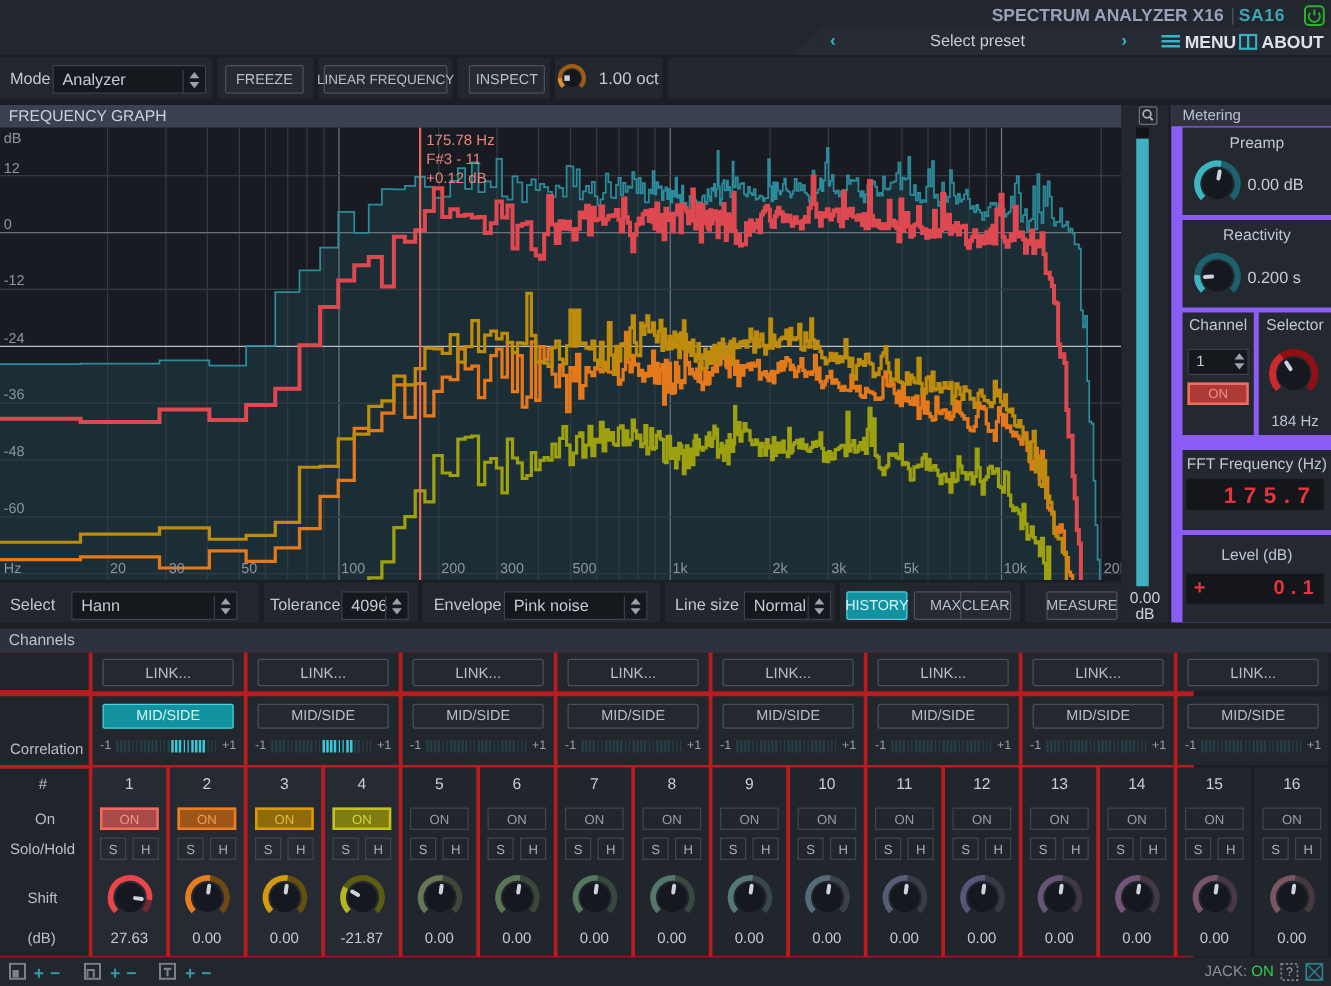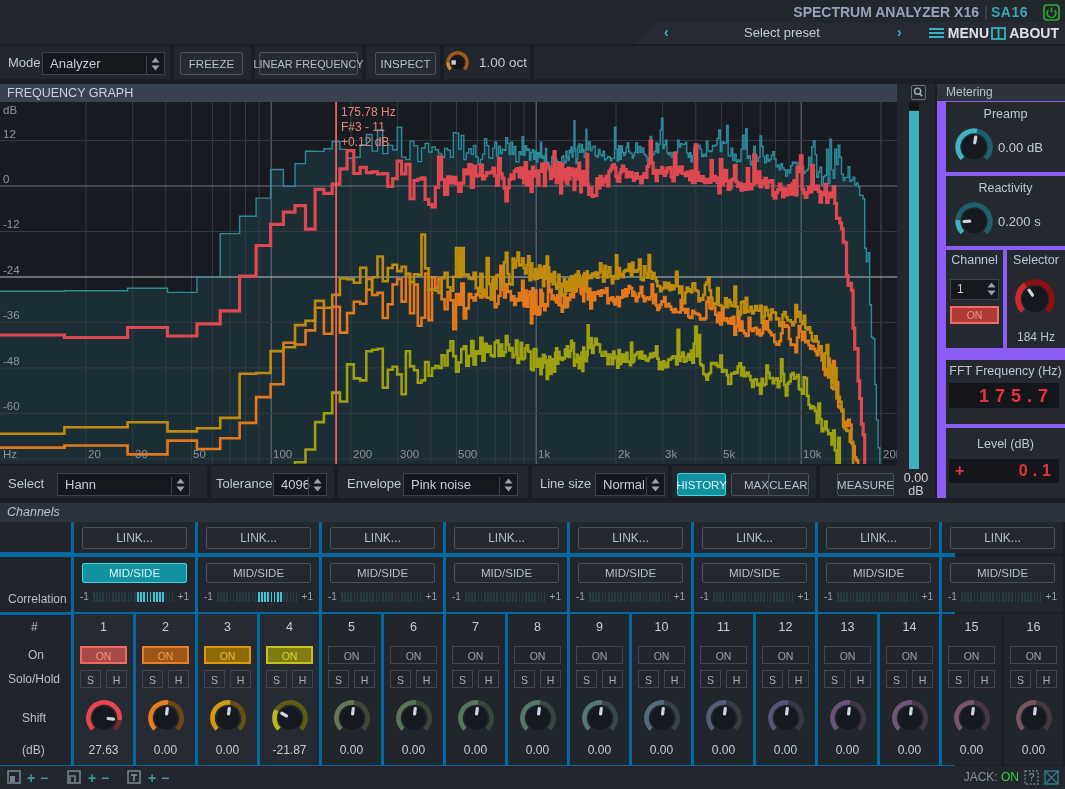--- a/index.html
+++ b/index.html
@@ -38,22 +38,22 @@
 #mbar { position:absolute; left:12px; top:27px; width:10px; height:358px; background:#3fb0c0; }
 #mstrip .mv { position:absolute; left:0; width:38px; text-align:center; color:#ccd2dc; font-size:12.5px; }
 
 #mpanel { position:absolute; left:937px; top:84px; width:128px; height:414px; background:#8b5cf6; }
 .msec { position:absolute; left:9px; width:119px; background:#24282f; }
 .mtitle { text-align:center; color:#bfc6d4; font-size:12.5px; }
 .mval { color:#c6ccd8; font-size:13px; }
 #mhead { position:absolute; left:0; top:0; width:128px; height:17px; background:#2e333d; color:#bac1cd; font-size:12px; padding:1px 0 0 9px; }
 .lcd { background:#14161b; color:#e5343b; font-weight:bold; text-align:right; }
 
-#chbar { position:absolute; left:0; top:503px; width:1065px; height:19px; background:#2d333e; color:#bac1cd; font-size:12.5px; padding:2px 0 0 7px;font-style:italic; }
-#chtable { position:absolute; left:0; top:522px; width:955px; height:244px; background:#0369a1; }
+#chbar { position:absolute; left:0; top:503px; width:1065px; height:19px; background:#2d333e; color:#bac1cd; font-size:12.5px; padding:2px 0 0 7px; }
+#chtable { position:absolute; left:0; top:522px; width:955px; height:244px; background:#b91c1c; }
 .grp { position:absolute; top:0; height:31px; background:#22262d; }
 .linkb { margin:5px 8px 0 8px; height:22px; border:1px solid #4a505c; background:#24282f; color:#b9bfca; font-size:12px; text-align:center; padding-top:3px; border-radius:2px; }
 .grp2 { position:absolute; top:35px; height:55px; background:#22262d; }
 .msb { margin:6px 8px 0 8px; height:20px; border:1px solid #4a505c; background:#24282f; color:#b9bfca; font-size:11.5px; text-align:center; padding-top:3px; border-radius:2px; }
 .msb.msact { background:#11929e; border:1.5px solid #45d6e2; color:#d2f5f9; }
 .corr { display:flex; align-items:center; margin:8px 6px 0 6px; }
 .c1 { color:#9aa0ab; font-size:10px; }
 .segs { display:flex; gap:1.5px; margin:0 4px; flex:1; height:10px; }
 .seg { flex:1; height:10px; }
 .strip { position:absolute; top:92px; height:151px; width:59px; background:#21252c; text-align:center; }

